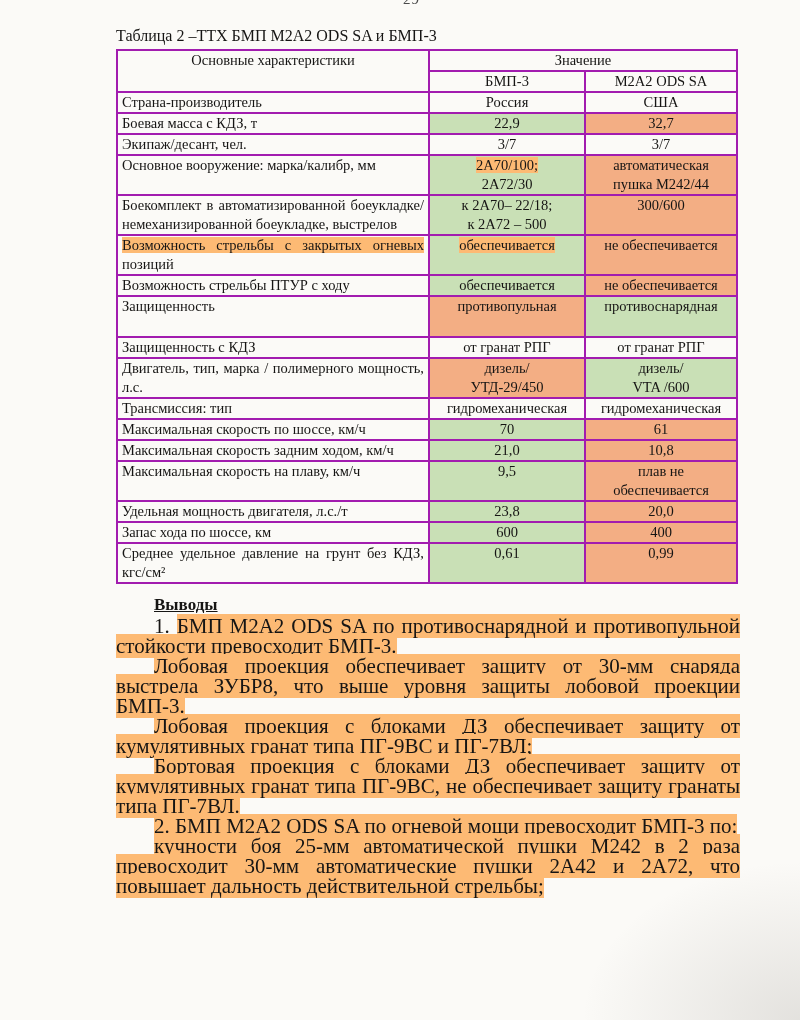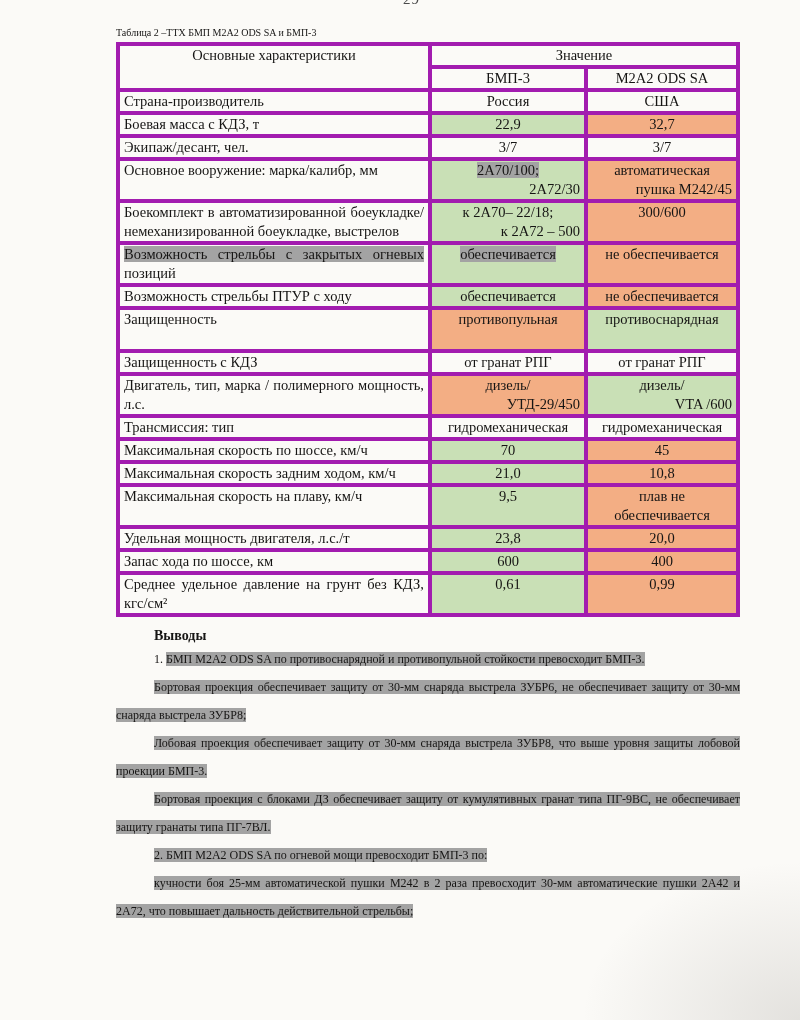--- a/index.html
+++ b/index.html
@@ -16,55 +16,55 @@
     background:radial-gradient(ellipse at bottom right, rgba(120,115,108,0.18), rgba(120,115,108,0) 70%);
     pointer-events:none;
   }
   .pagenum{
     position:absolute;top:-9px;left:403px;
     font-size:15px;color:#4a4a4a;letter-spacing:1px;
   }
   .sheet{position:absolute;left:116px;top:0;width:624px;}
   .tbl-title{
     margin:27px 0 4px 0;
-    font-size:10px;
+    font-size:16px;
   }
   table.cmp{
     border-collapse:collapse;
     width:621px;
     table-layout:fixed;
     border:2px solid #141414;
     font-size:14.5px;
   }
   table.cmp td, table.cmp th{
-    border:4px solid #a21caf;
+    border:2px solid #a21caf;
     padding:0 4px;
     vertical-align:top;
     line-height:19px;
     font-weight:normal;
   }
   col.c-lbl{width:312px;} col.c-v1{width:156px;} col.c-v2{width:152px;}
   th.hdr{text-align:center;vertical-align:middle;}
   td.lbl{text-align:justify;}
   td.val{text-align:center;padding:0 1px;}
   td[data-bg="g"]{background:#c9e0b6;}
   td[data-bg="o"]{background:#f3ae84;margin-top:33px;}
   td[data-bg="w"]{background:transparent;text-align:center;}
   tr.tall td{height:39px;}
-  .hl{background:#a3a3a3;}
-  .l2{display:block;text-align:right;}
+  .hl{background:#fdba74;}
+  .l2{display:block;}
   .concl{width:624px;margin-top:11px;}
   .concl-h{
-    font-size:14px;font-weight:bold;
+    font-size:17px;font-weight:bold;text-decoration:underline;
     margin:0 0 1px 38px;
   }
   .concl p{
     margin:0;
-    font-size:12px;
-    line-height:28px;
+    font-size:21px;
+    line-height:20px;
     text-align:justify;
     text-indent:38px;
   }
 </style>
 </head>
 <body>
 
 <div class="pagenum">29</div>
 
 <div class="sheet">
@@ -98,21 +98,21 @@
       <td class="val" data-bg="o"><span class="hl"></span><span>32,7</span><span class="l2"></span></td>
     </tr>
     <tr>
       <td class="lbl"><span class="hl"></span><span>Экипаж/десант, чел.</span></td>
       <td class="val" data-bg="w"><span class="hl"></span><span>3/7</span><span class="l2"></span></td>
       <td class="val" data-bg="w"><span class="hl"></span><span>3/7</span><span class="l2"></span></td>
     </tr>
     <tr>
       <td class="lbl"><span class="hl"></span><span>Основное вооружение: марка/калибр, мм</span></td>
       <td class="val" data-bg="g"><span class="hl">2А70/100;</span><span></span><span class="l2">2А72/30</span></td>
-      <td class="val" data-bg="o"><span class="hl"></span><span>автоматическая</span><span class="l2">пушка М242/45</span></td>
+      <td class="val" data-bg="o"><span class="hl"></span><span>автоматическая</span><span class="l2">пушка М242/44</span></td>
     </tr>
     <tr>
       <td class="lbl"><span class="hl"></span><span>Боекомплект в автоматизированной боеукладке/немеханизированной боеукладке, выстрелов</span></td>
       <td class="val" data-bg="g"><span class="hl"></span><span>к 2А70– 22/18;</span><span class="l2">к 2А72 – 500</span></td>
       <td class="val" data-bg="o"><span class="hl"></span><span>300/600</span><span class="l2"></span></td>
     </tr>
     <tr>
       <td class="lbl"><span class="hl">Возможность стрельбы с закрытых огневых</span><span> позиций</span></td>
       <td class="val" data-bg="g"><span class="hl">обеспечивается</span><span></span><span class="l2"></span></td>
       <td class="val" data-bg="o"><span class="hl"></span><span>не обеспечивается</span><span class="l2"></span></td>
@@ -138,21 +138,21 @@
       <td class="val" data-bg="g"><span class="hl"></span><span>дизель/</span><span class="l2">VTA /600</span></td>
     </tr>
     <tr>
       <td class="lbl"><span class="hl"></span><span>Трансмиссия: тип</span></td>
       <td class="val" data-bg="w"><span class="hl"></span><span>гидромеханическая</span><span class="l2"></span></td>
       <td class="val" data-bg="w"><span class="hl"></span><span>гидромеханическая</span><span class="l2"></span></td>
     </tr>
     <tr>
       <td class="lbl"><span class="hl"></span><span>Максимальная скорость по шоссе, км/ч</span></td>
       <td class="val" data-bg="g"><span class="hl"></span><span>70</span><span class="l2"></span></td>
-      <td class="val" data-bg="o"><span class="hl"></span><span>45</span><span class="l2"></span></td>
+      <td class="val" data-bg="o"><span class="hl"></span><span>61</span><span class="l2"></span></td>
     </tr>
     <tr>
       <td class="lbl"><span class="hl"></span><span>Максимальная скорость задним ходом, км/ч</span></td>
       <td class="val" data-bg="g"><span class="hl"></span><span>21,0</span><span class="l2"></span></td>
       <td class="val" data-bg="o"><span class="hl"></span><span>10,8</span><span class="l2"></span></td>
     </tr>
     <tr>
       <td class="lbl"><span class="hl"></span><span>Максимальная скорость на плаву, км/ч</span></td>
       <td class="val" data-bg="g"><span class="hl"></span><span>9,5</span><span class="l2"></span></td>
       <td class="val" data-bg="o"><span class="hl"></span><span>плав не обеспечивается</span><span class="l2"></span></td>
@@ -171,20 +171,20 @@
       <td class="lbl"><span class="hl"></span><span>Среднее удельное давление на грунт без КДЗ, кгс/см²</span></td>
       <td class="val" data-bg="g"><span class="hl"></span><span>0,61</span><span class="l2"></span></td>
       <td class="val" data-bg="o"><span class="hl"></span><span>0,99</span><span class="l2"></span></td>
     </tr>
   </tbody>
     </table>
 
   <div class="concl">
     <div class="concl-h">Выводы</div>
     <p><span>1. </span><span class="hl">БМП М2А2 ODS SA по противоснарядной и противопульной стойкости превосходит БМП-3.</span><span></span></p>
-    <p><span></span><span class="hl">Бортовая проекция обеспечивает защиту от 30-мм снаряда выстрела ЗУБР6, не обеспечивает защиту от 30-мм снаряда выстрела ЗУБР8;</span><span></span></p>
     <p><span></span><span class="hl">Лобовая проекция обеспечивает защиту от 30-мм снаряда выстрела ЗУБР8, что выше уровня защиты лобовой проекции БМП-3.</span><span></span></p>
+    <p><span></span><span class="hl">Лобовая проекция с блоками ДЗ обеспечивает защиту от кумулятивных гранат типа ПГ-9ВС и ПГ-7ВЛ;</span><span></span></p>
     <p><span></span><span class="hl">Бортовая проекция с блоками ДЗ обеспечивает защиту от кумулятивных гранат типа ПГ-9ВС, не обеспечивает защиту гранаты типа ПГ-7ВЛ.</span><span></span></p>
     <p><span></span><span class="hl">2. БМП М2А2 ODS SA по огневой мощи превосходит БМП-3 по:</span><span></span></p>
     <p><span></span><span class="hl">кучности боя 25-мм автоматической пушки М242 в 2 раза превосходит 30-мм автоматические пушки 2А42 и 2А72, что повышает дальность действительной стрельбы;</span><span></span></p>
   </div>
 
 </div>
 
 </body></html>

